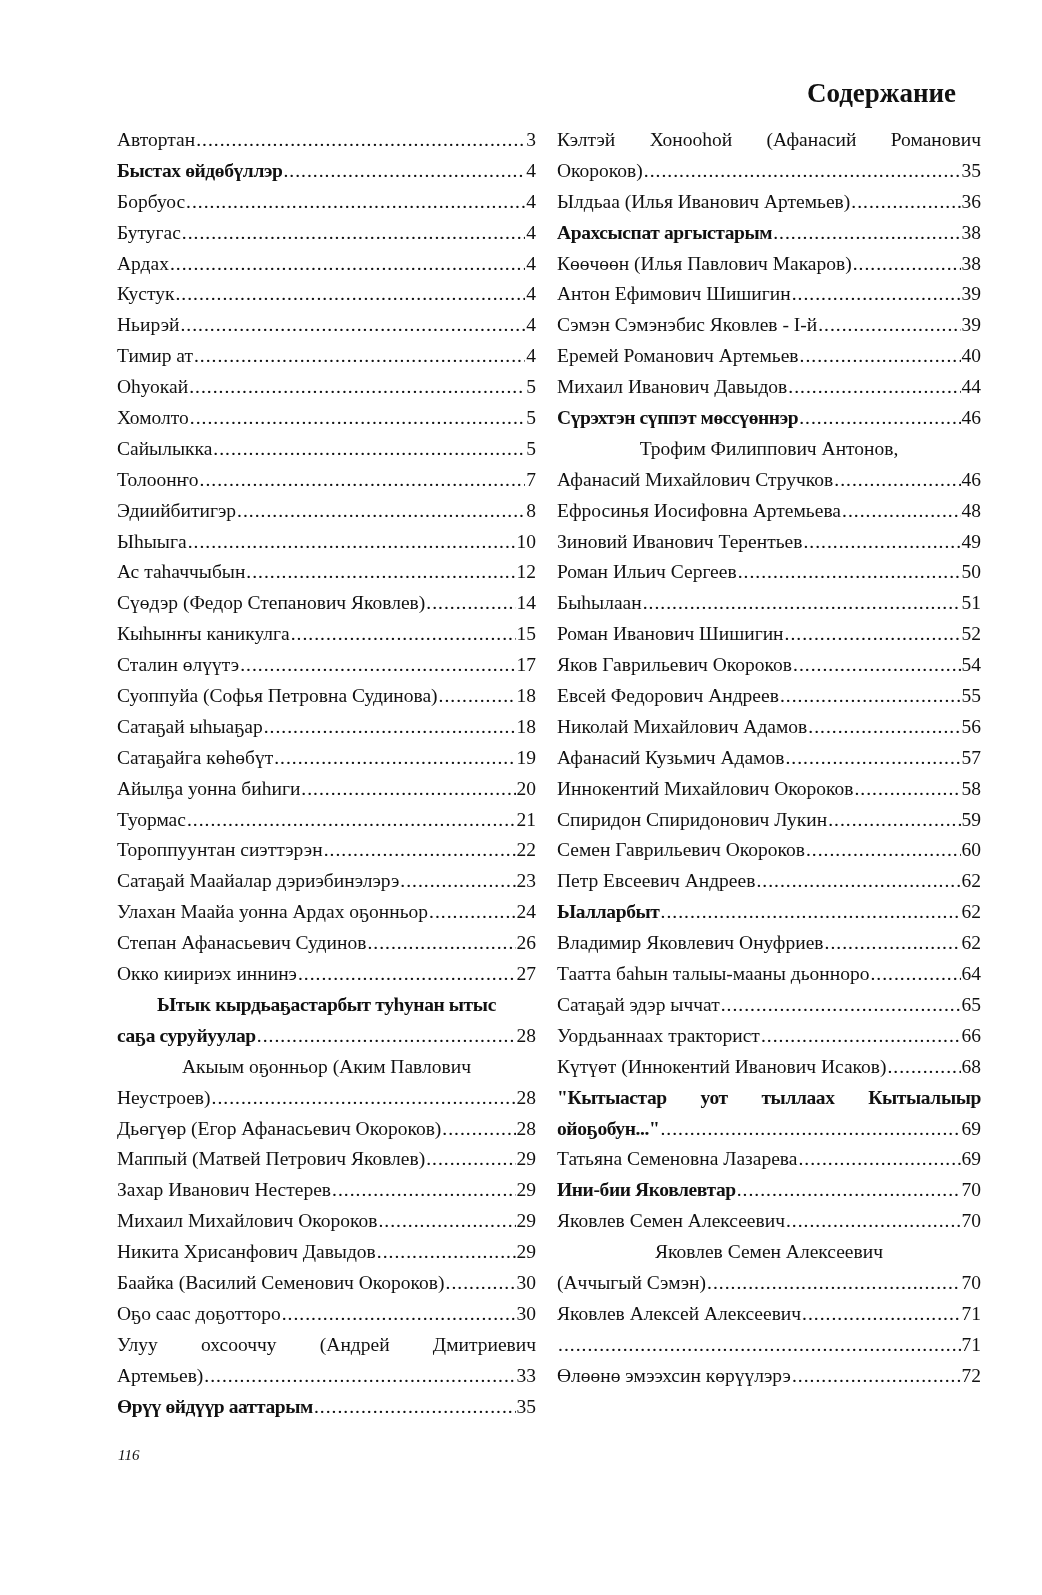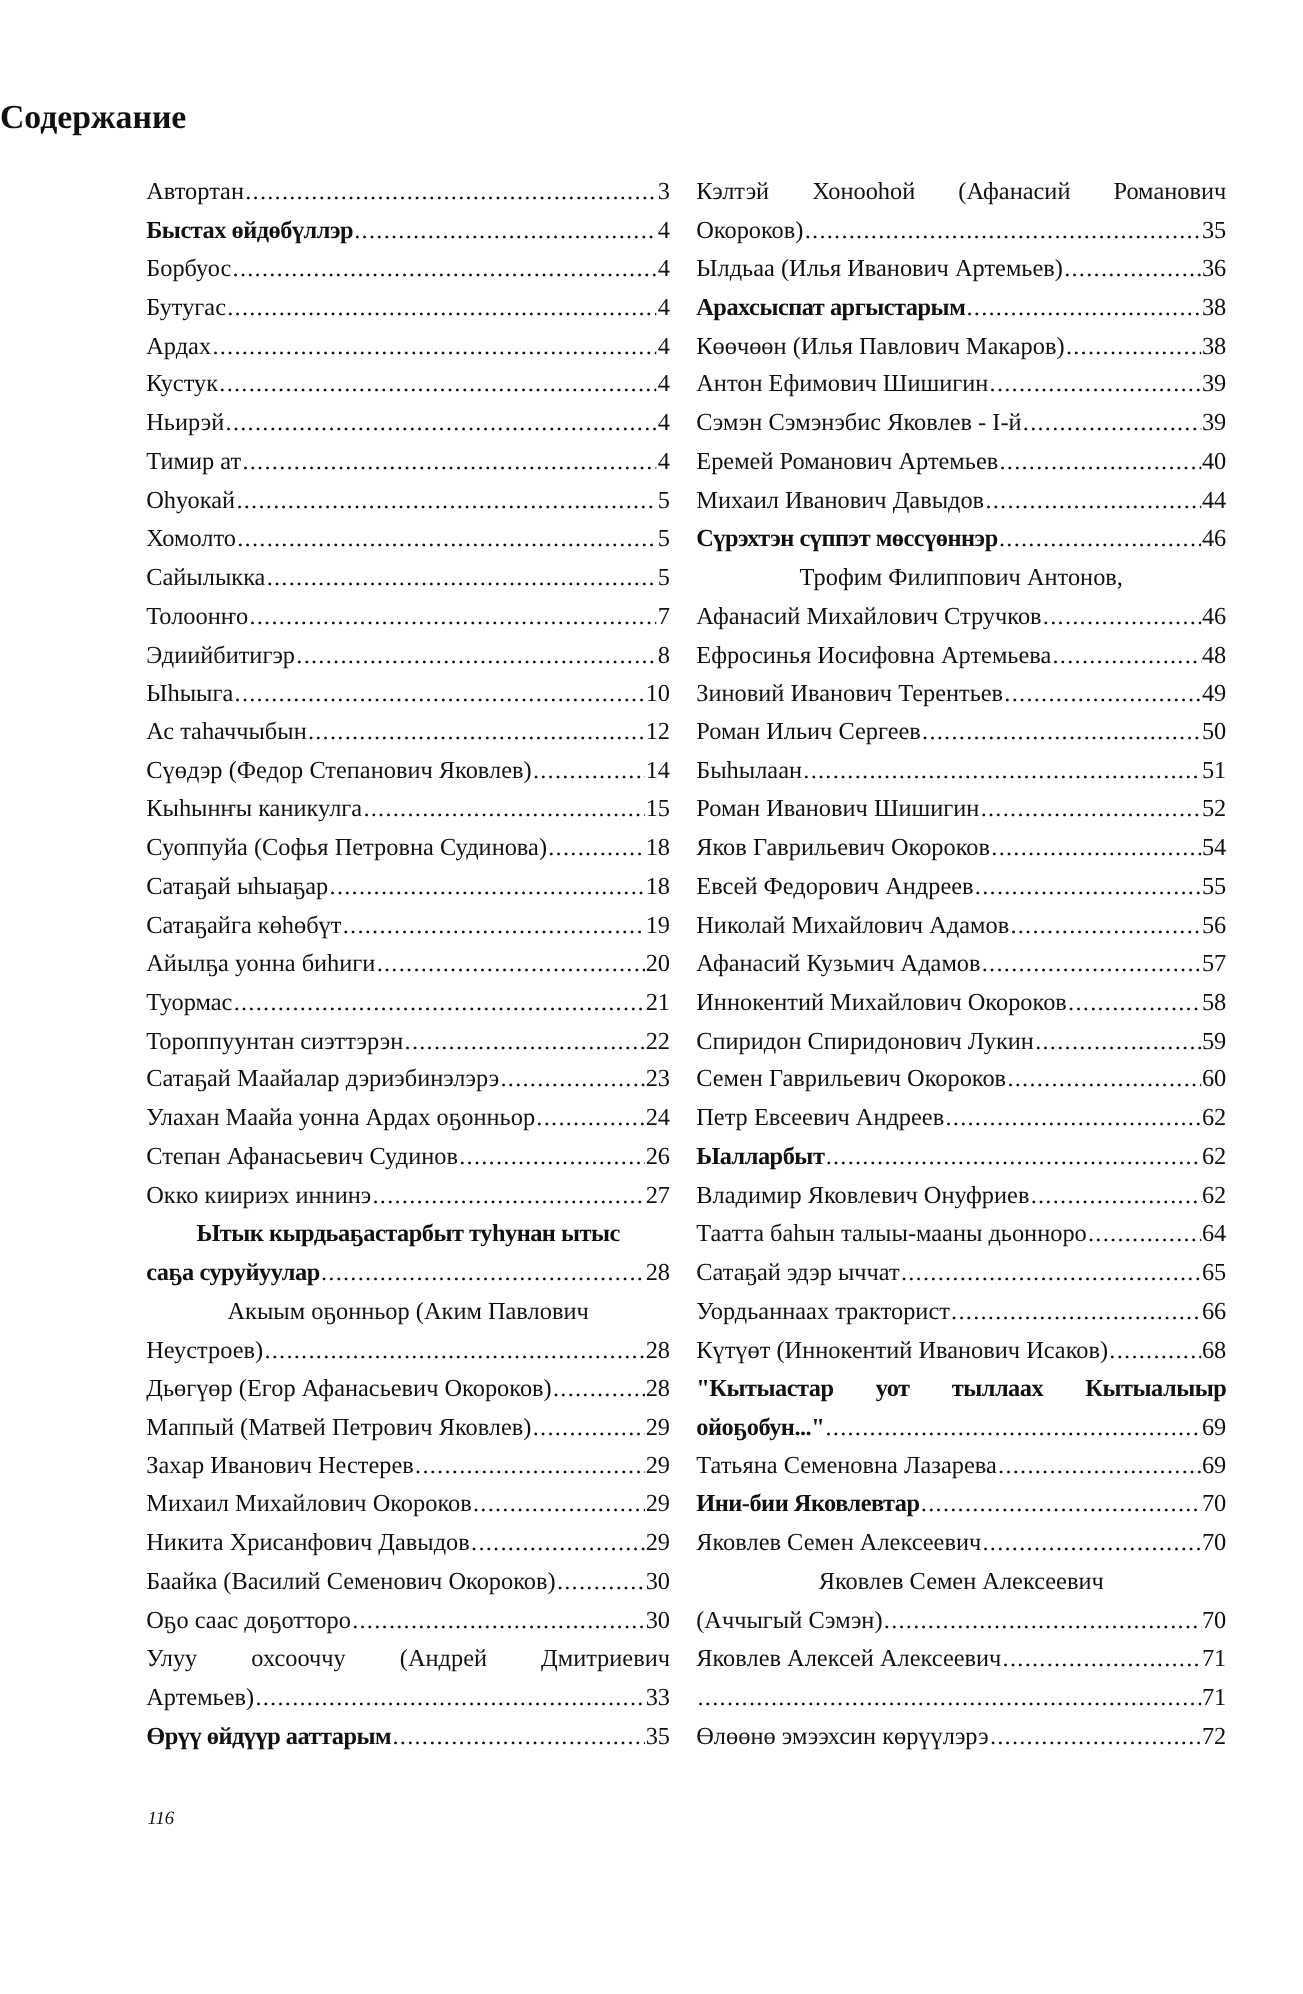--- a/index.html
+++ b/index.html
@@ -13,28 +13,28 @@
       position: relative;
       overflow: hidden;
       font-family: "Liberation Serif", "DejaVu Serif", serif;
       color: #111111;
     }
     .page-title {
       position: absolute;
       top: 78px;
       left: 0;
       width: 956px;
-      text-align: left;
+      text-align: right;
       font-size: 27px;
       font-weight: bold;
       letter-spacing: 0px;
     }
     .col {
       position: absolute;
-      top: 139px;
+      top: 125px;
     }
     .col-left { left: 117px; width: 419px; }
     .col-right { left: 557px; width: 424px; }
     .entry {
       display: block;
       font-size: 19.5px;
       line-height: 30.9px;
       height: auto;
       cursor: pointer;
     }
@@ -188,20 +188,27 @@
       </div>
       <div class="entry">
         <div class="line">
           <span class="txt">Кыһынҥы каникулга</span>
           <span class="dots"></span>
           <span class="pg">15</span>
         </div>
       </div>
       <div class="entry">
         <div class="line">
+          <span class="txt">Сталин өлүүтэ</span>
+          <span class="dots"></span>
+          <span class="pg">17</span>
+        </div>
+      </div>
+      <div class="entry">
+        <div class="line">
           <span class="txt">Суоппуйа (Софья Петровна Судинова)</span>
           <span class="dots"></span>
           <span class="pg">18</span>
         </div>
       </div>
       <div class="entry">
         <div class="line">
           <span class="txt">Сатаҕай ыһыаҕар</span>
           <span class="dots"></span>
           <span class="pg">18</span>

